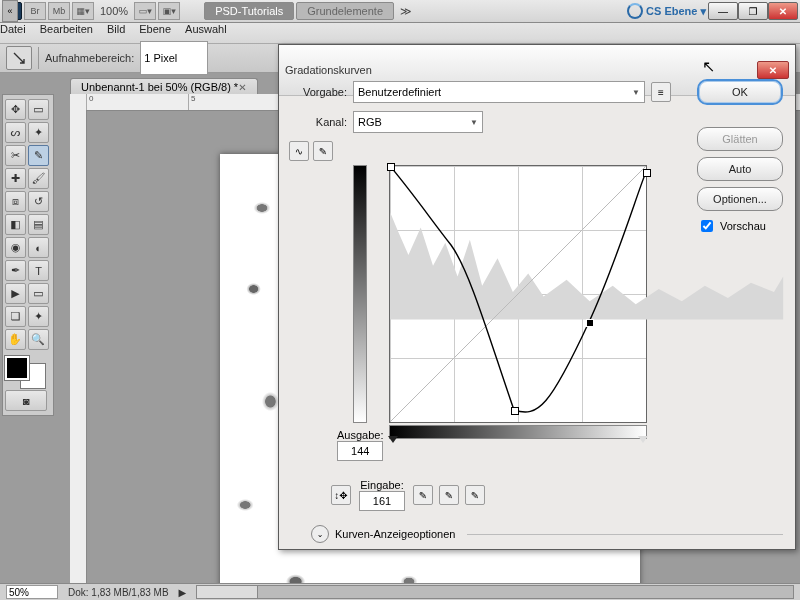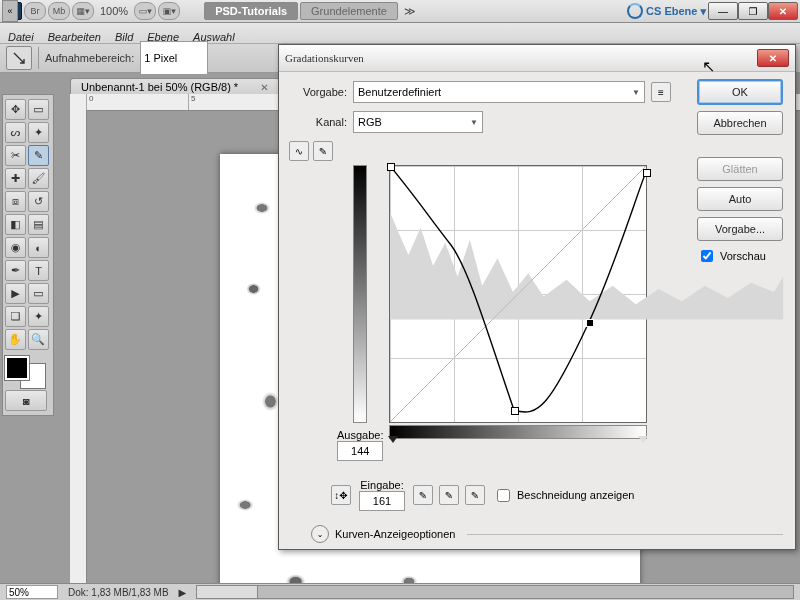--- a/index.html
+++ b/index.html
@@ -1,38 +1,38 @@
 <!DOCTYPE html>
 <html><head>
 <meta charset="utf-8">
 <style>
 html,body{margin:0;padding:0;width:800px;height:600px;overflow:hidden;font-family:"Segoe UI",Tahoma,sans-serif;font-size:11px;background:#9c9c9c;color:#000;}
 .app{width:800px;height:600px;position:relative;}
 
 .appbar{height:22px;background:linear-gradient(#e9e9e9,#d5d5d5);border-bottom:1px solid #8a8a8a;display:flex;align-items:center;padding:0 2px;gap:2px;}
 .psicon{width:18px;height:16px;background:#1a3a5a;border:1px solid #0a1a2a;border-radius:2px;color:#aee;font-weight:bold;font-size:10px;display:flex;align-items:center;justify-content:center;}
-.appbar .sq{width:20px;height:16px;border:1px solid #999;background:#ccc;border-radius:8px;font-size:9px;display:flex;align-items:center;justify-content:center;color:#555;}
+.appbar .sq{width:20px;height:16px;border:1px solid #999;background:#ccc;border-radius:0;font-size:9px;display:flex;align-items:center;justify-content:center;color:#555;}
 .appbar .txt{padding:0 4px;color:#444;}
 .appbar .tab{padding:2px 10px;border:1px solid #8a8a8a;border-radius:2px;background:#b8b8b8;color:#666;}
-.appbar .tab.active{background:#8d8d8d;color:#fff;font-weight:bold;}
+.appbar .tab.active{background:#8d8d8d;color:#fff;font-weight:normal;}
 .appbar .sp{flex:1;}
 .winbtns{display:flex;gap:0;}
 .winbtn{width:28px;height:16px;border:1px solid #666;background:linear-gradient(#f7f7f7,#ccc);border-radius:2px;display:flex;align-items:center;justify-content:center;font-size:10px;}
 .winbtn.close{background:linear-gradient(#e98,#c33);color:#fff;font-weight:bold;}
 
-.menubar{height:20px;background:linear-gradient(#e6e6e6,#d8d8d8);border-bottom:1px solid #aaa;display:flex;align-items:flex-end;padding:0 8px;gap:14px;color:#222;font-style:italic;}
+.menubar{height:20px;background:linear-gradient(#e6e6e6,#d8d8d8);border-bottom:1px solid #aaa;display:flex;align-items:flex-start;padding:0 0;gap:14px;color:#222;}
 .menubar span{cursor:default;}
 
 .optbar{height:28px;background:linear-gradient(#d8d8d8,#c8c8c8);border-bottom:1px solid #999;display:flex;align-items:center;padding:0 6px;gap:6px;}
 .optbar .tool{width:24px;height:22px;border:1px solid #888;background:#ddd;border-radius:2px;display:flex;align-items:center;justify-content:center;}
 .optbar label{color:#333;}
 .optbar input{width:60px;height:16px;border:1px solid #999;background:#fff;font-size:11px;padding:8px 3px;}
 
 .doctabs{height:22px;background:#9c9c9c;display:flex;align-items:flex-end;padding-left:70px;border-bottom:1px solid #666;}
-.doctab{background:linear-gradient(#e0e0e0,#cfcfcf);border:1px solid #888;border-bottom:none;border-radius:3px 3px 0 0;padding:2px 10px;font-size:11px;display:flex;gap:22px;align-items:center;}
+.doctab{background:linear-gradient(#e0e0e0,#cfcfcf);border:1px solid #888;border-bottom:none;border-radius:3px 3px 0 0;padding:2px 10px;font-size:11px;display:flex;gap:0;align-items:center;}
 .doctab .x{font-size:10px;color:#666;}
 
 .workspace{position:absolute;top:94px;left:0;width:800px;bottom:16px;background:#9c9c9c;}
 
 .tools{position:absolute;left:2px;top:0;width:46px;background:#ccc;border:1px solid #888;padding:4px 2px;display:flex;flex-wrap:wrap;gap:2px;}
 .tools .tbtn{width:19px;height:19px;border:1px solid #999;background:linear-gradient(#e8e8e8,#cfcfcf);border-radius:2px;display:flex;align-items:center;justify-content:center;font-size:11px;color:#333;}
 .tools .swatch{width:40px;height:32px;margin-top:4px;position:relative;}
 .tools .swatch .fg{position:absolute;top:0;left:0;width:20px;height:20px;background:#000;border:2px solid #fff;outline:1px solid #777;}
 .tools .swatch .bg{position:absolute;bottom:0;right:0;width:20px;height:20px;background:#fff;border:2px solid #fff;outline:1px solid #777;}
 
@@ -67,31 +67,31 @@
  radial-gradient(ellipse 14px 10px at 45% 95%, #777 35%, #ccc 40%, transparent 60%),
  radial-gradient(ellipse 20px 12px at 68% 97%, #666 35%, #bbb 40%, transparent 60%),
  #fff;}
 
 .status{position:absolute;bottom:0;left:0;right:0;height:16px;background:#d0d0d0;border-top:1px solid #888;display:flex;align-items:center;gap:10px;padding:0 6px;font-size:10px;color:#333;}
 .status input{width:46px;height:12px;border:1px solid #999;font-size:10px;padding:0 2px;}
 .status .scroll{flex:1;height:12px;background:#bbb;border:1px solid #888;position:relative;}
 .status .thumb{position:absolute;left:0;top:0;width:60px;height:100%;background:#ddd;border-right:1px solid #888;}
 
 .dialog{position:absolute;left:278px;top:44px;width:516px;height:504px;background:#eceae8;border:1px solid #5a5a5a;box-shadow:2px 2px 6px rgba(0,0,0,.4);z-index:50;}
-.dlg-title{height:26px;background:linear-gradient(#fdfdfd,#e0e0e0);border-bottom:1px solid #bcbcbc;display:flex;align-items:center;padding:0 6px;font-family:Liberation Serif, serif;}
+.dlg-title{height:26px;background:linear-gradient(#fdfdfd,#e0e0e0);border-bottom:1px solid #bcbcbc;display:flex;align-items:center;padding:12px 6px;}
 .dlg-title span{flex:1;color:#333;}
 .dlg-close{width:30px;height:16px;background:linear-gradient(#e98,#c33);border:1px solid #933;border-radius:2px;color:#fff;font-weight:bold;display:flex;align-items:center;justify-content:center;font-size:10px;}
 .dlg-body{position:absolute;top:26px;left:0;right:0;bottom:0;padding:10px 12px;}
 .row{display:flex;align-items:center;gap:6px;margin-bottom:8px;}
 .row label{width:56px;text-align:right;color:#222;}
 .dd{flex:1;height:20px;border:1px solid #9a9a9a;background:#fff;display:flex;align-items:center;padding:0 4px;justify-content:space-between;}
 .dd .arr{font-size:8px;color:#555;}
 .smallicon{width:18px;height:18px;border:1px solid #9a9a9a;background:#eee;border-radius:2px;display:flex;align-items:center;justify-content:center;font-size:10px;}
 .sidebtns{position:absolute;right:12px;top:8px;width:86px;display:flex;flex-direction:column;gap:6px;}
-.btn{height:22px;border:1px solid #8a8a8a;background:linear-gradient(#fdfdfd,#e2e2e2);border-radius:3px;display:flex;align-items:center;justify-content:center;color:#222;}
+.btn{height:22px;border:1px solid #8a8a8a;background:linear-gradient(#fdfdfd,#e2e2e2);border-radius:10px;display:flex;align-items:center;justify-content:center;color:#222;}
 .btn.primary{border:2px solid #4a90d9;box-shadow:0 0 0 1px #a9c9ea inset;}
 .btn.disabled{color:#999;}
 .chk{display:flex;align-items:center;gap:4px;}
 .chk input{width:12px;height:12px;}
 
 .curvewrap{display:flex;gap:6px;margin-top:2px;}
 .curvecol{display:flex;flex-direction:column;align-items:center;}
 .modebtns{display:flex;gap:4px;margin-bottom:6px;}
 .gradV{width:12px;height:256px;background:linear-gradient(#000,#fff);border:1px solid #888;}
 .outbox{margin-top:6px;text-align:center;}
@@ -230,25 +230,24 @@
 
  <div class="dialog">
   <div class="dlg-title">
     <span>Gradationskurven</span>
     <div class="dlg-close">✕</div>
   </div>
   <div class="dlg-body">
 
     <div class="sidebtns">
      <div class="btn primary">OK</div>
-     <div class="btn">Abbrechen</div>
      <div style="height:10px"></div>
      <div class="btn disabled">Glätten</div>
      <div class="btn">Auto</div>
-     <div class="btn">Vorgabe...</div>
+     <div class="btn">Optionen...</div>
      <div class="chk">
        <input type="checkbox" checked="" style="">
        <span>Vorschau</span>
      </div>
     </div>
 
     <div class="row" style="width:380px">
      <label>Vorgabe:</label>
      <div class="dd">
        <span>Benutzerdefiniert</span>
@@ -310,24 +309,20 @@
       <div class="smallicon">↕✥</div>
       <div class="inbox" style="text-align:center">
         <div>Eingabe:</div>
         <input value="161" style="">
       </div>
       <div class="eyedrops">
         <div class="smallicon">✎</div>
         <div class="smallicon">✎</div>
         <div class="smallicon">✎</div>
       </div>
-      <label style="display:flex;align-items:center;gap:4px">
-        <input type="checkbox" style="">
-        <span>Beschneidung anzeigen</span>
-      </label>
     </div>
 
     <div class="disprow">
       <div class="circ">⌄</div>
       <span>Kurven-Anzeigeoptionen</span>
       <div style="flex:1;height:1px;background:#bcbcbc;margin-left:6px;width:220px"></div>
     </div>
 
   </div>
  </div>

